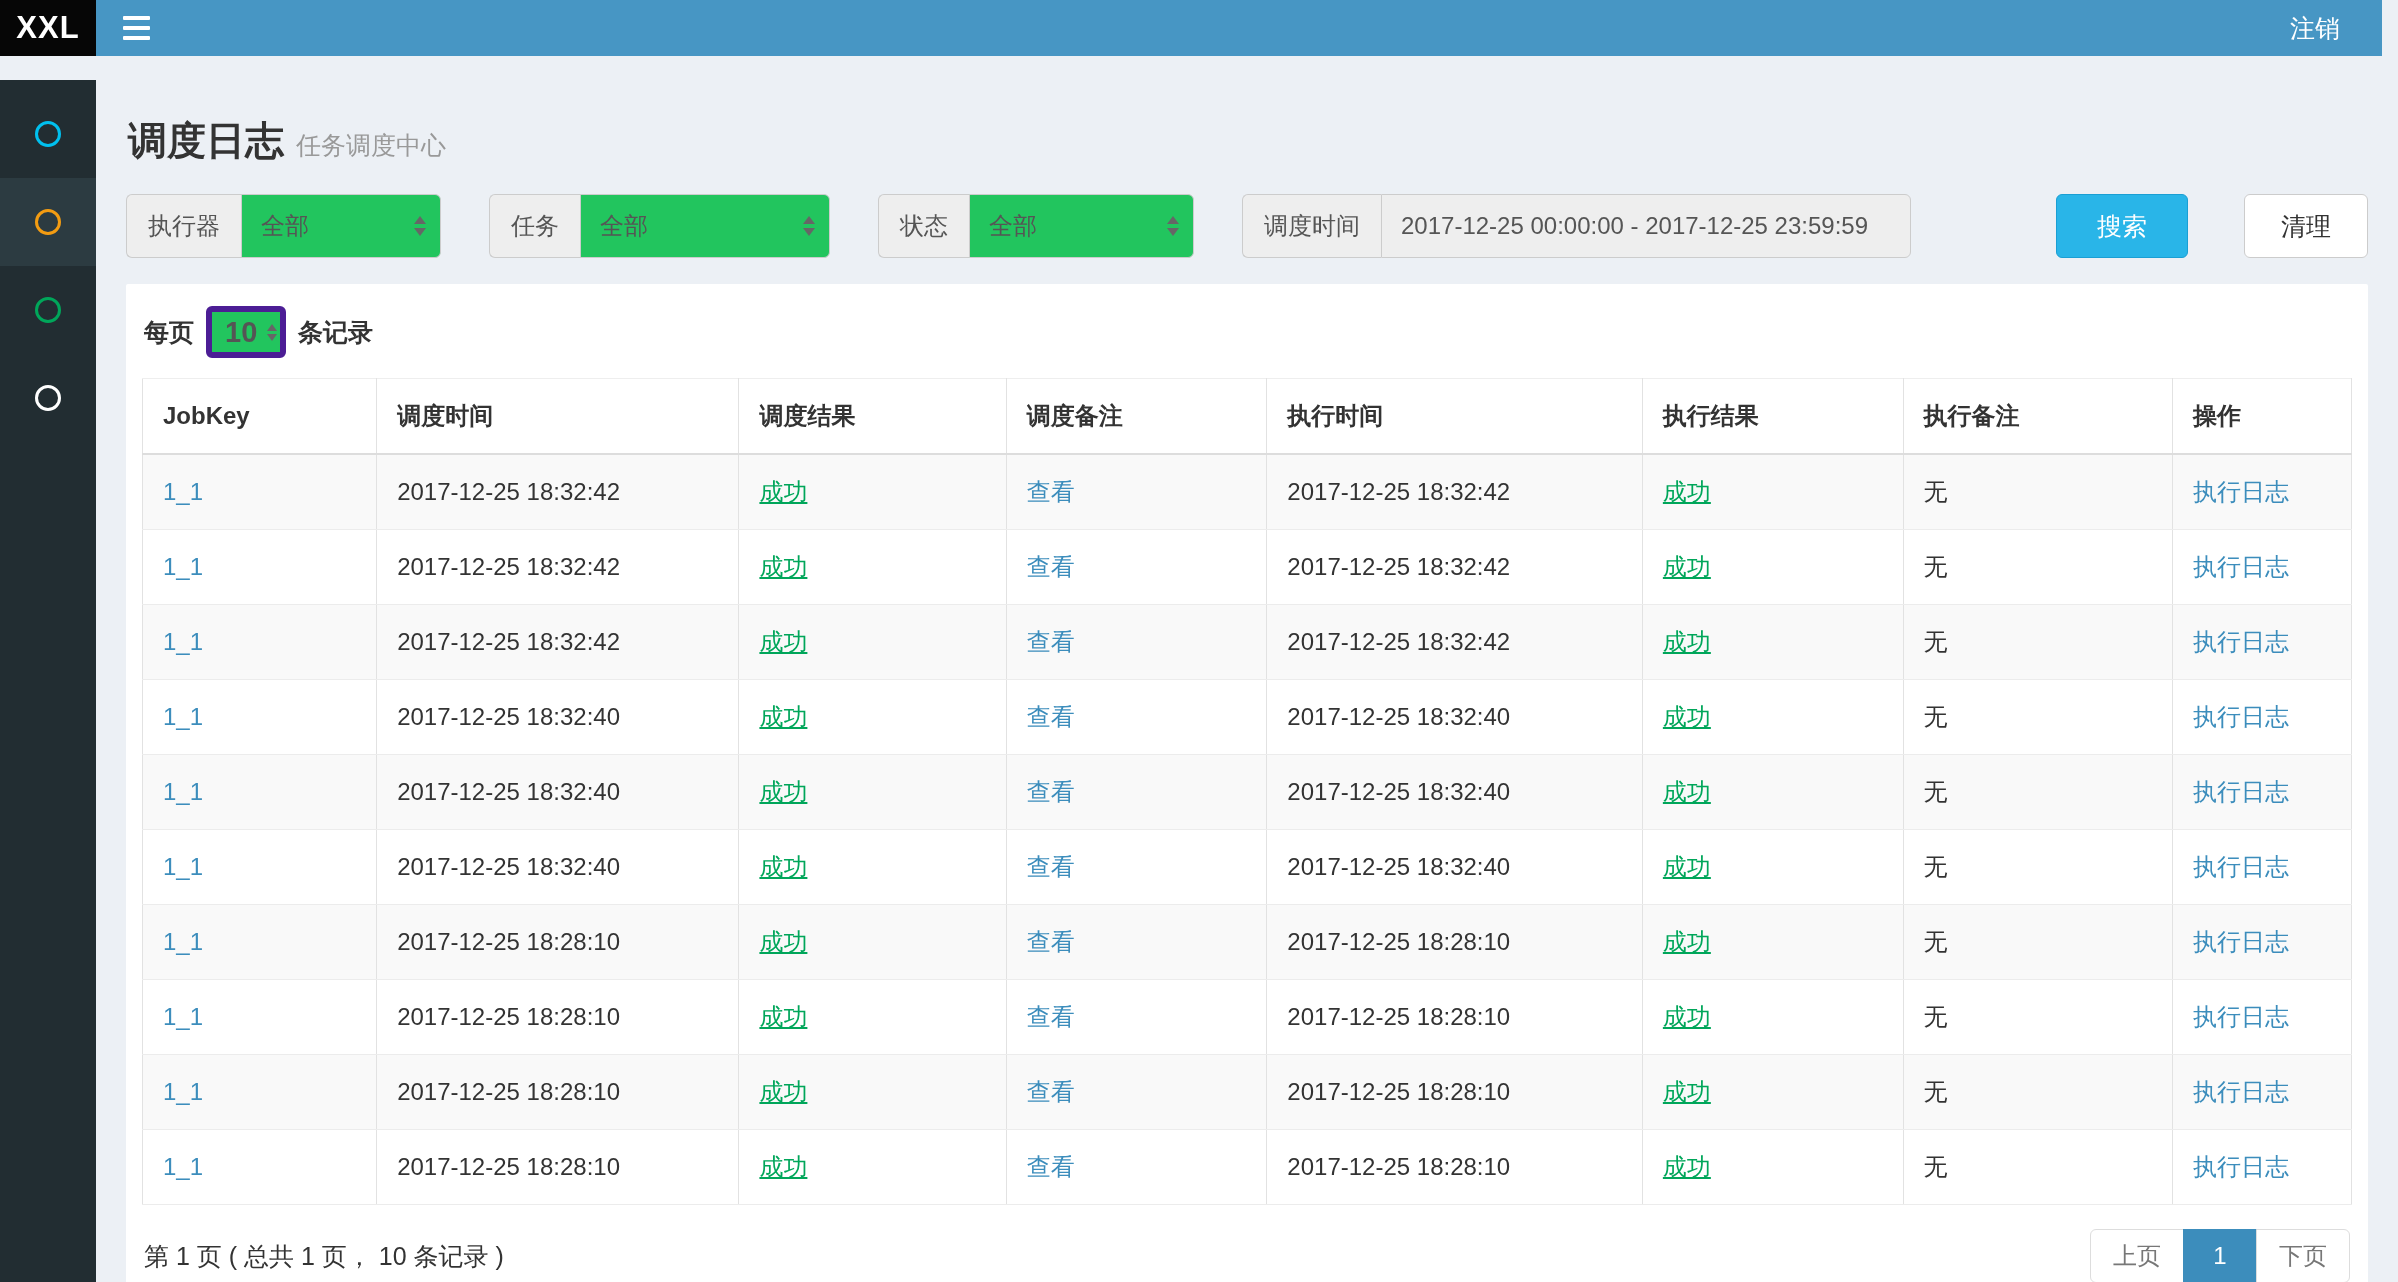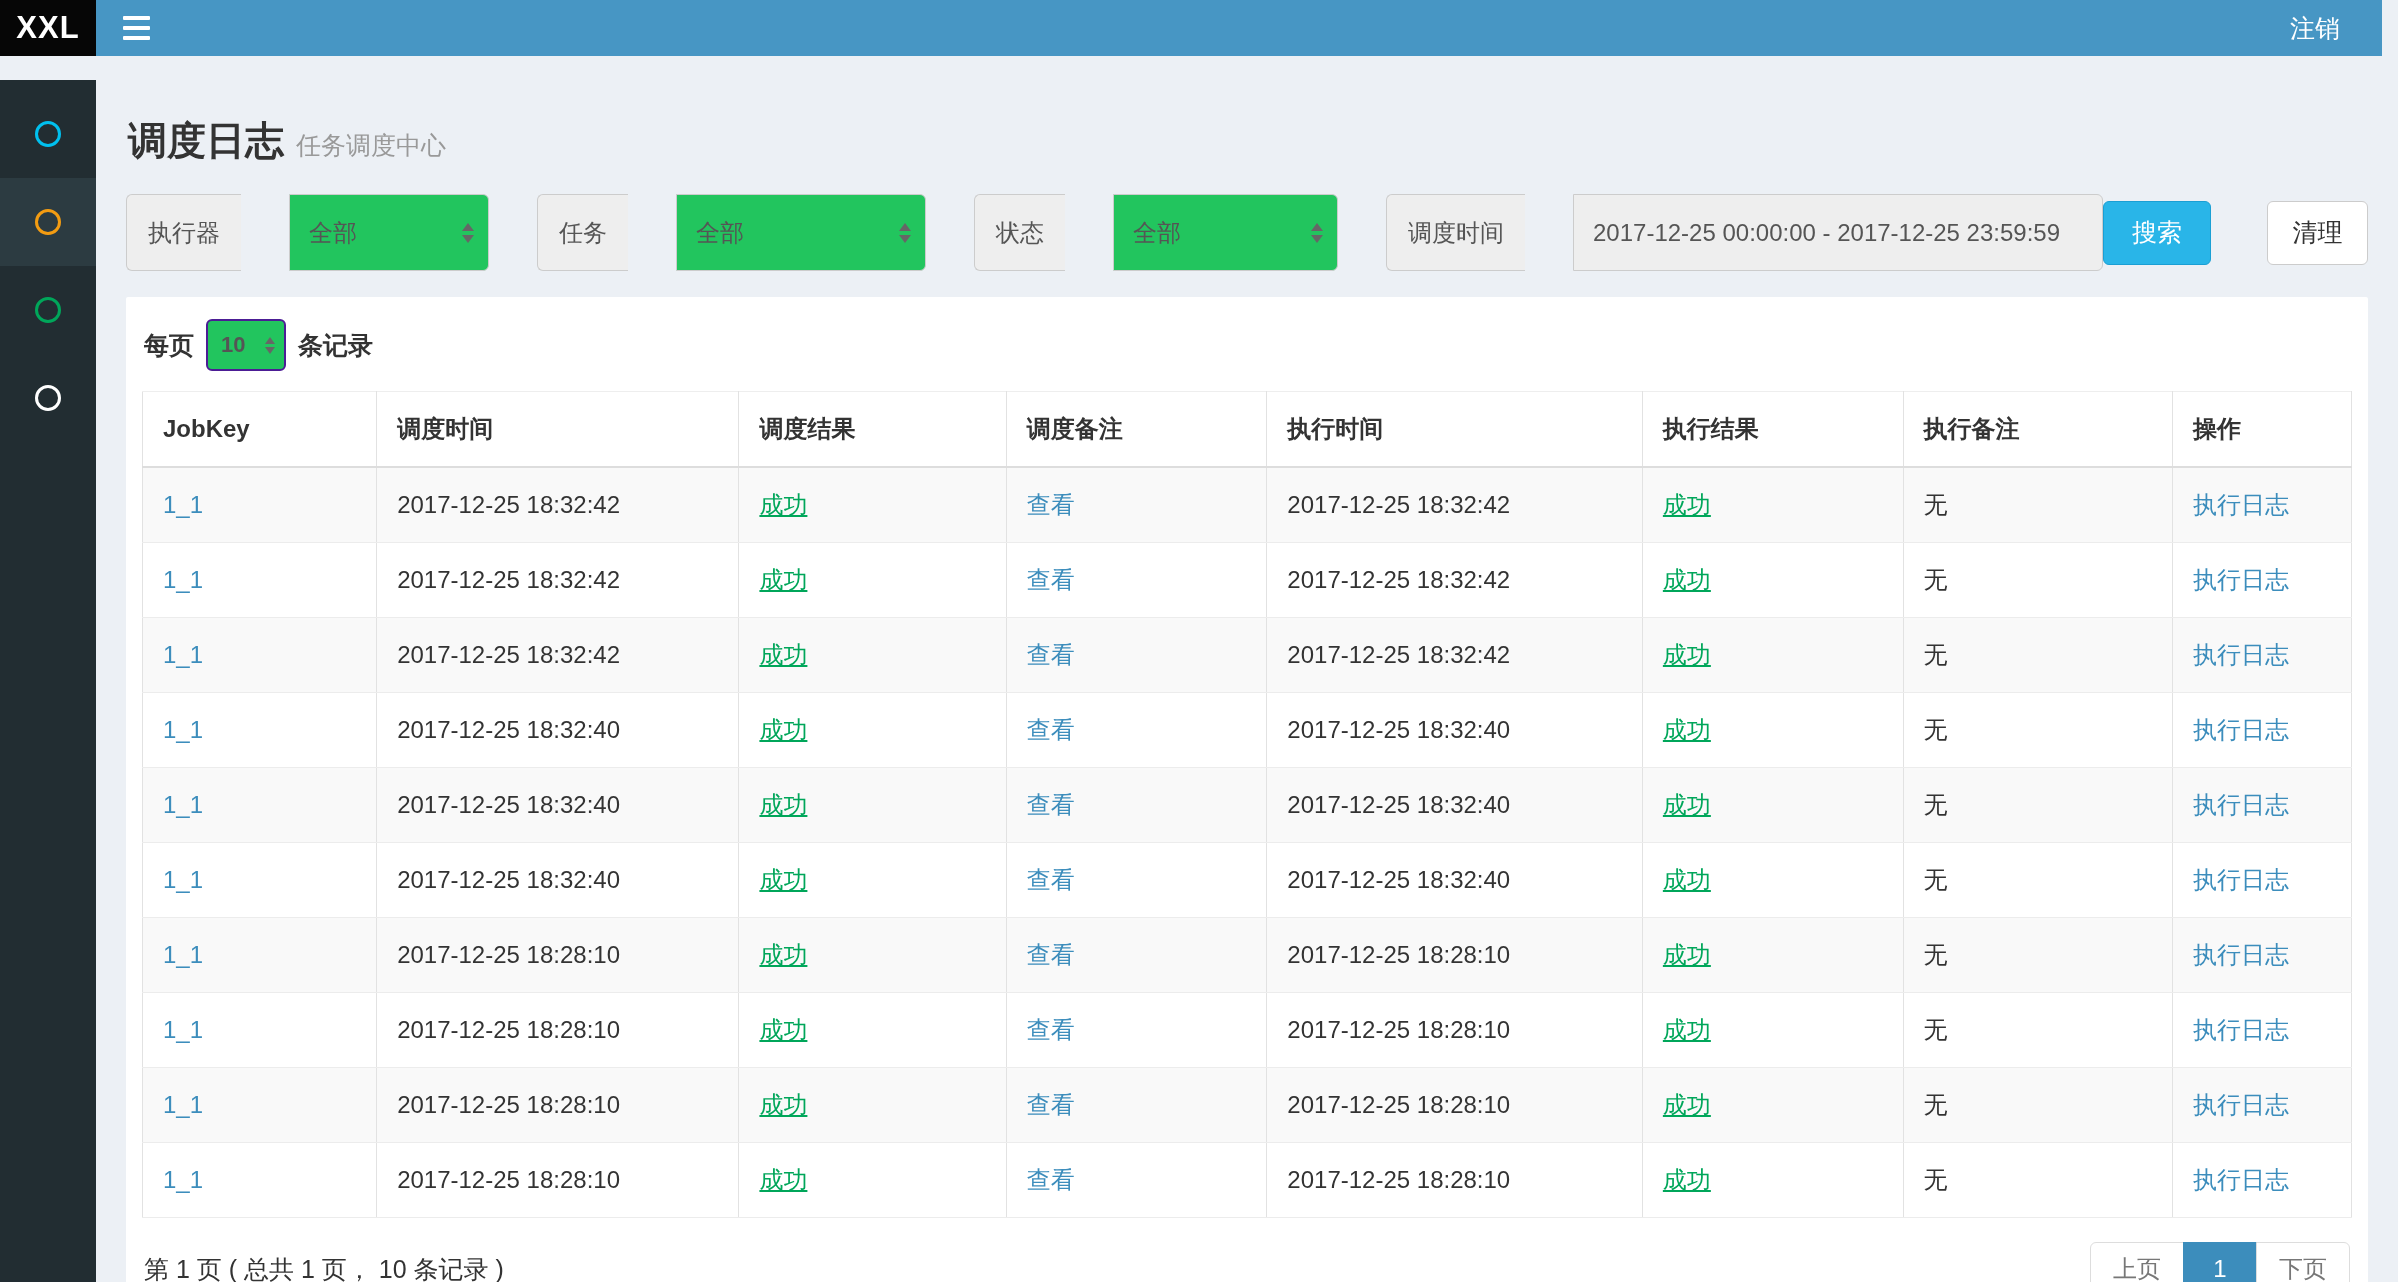--- a/index.html
+++ b/index.html
@@ -44,21 +44,21 @@
 
   
   .content { position:absolute; left:96px; top:80px; right:0; bottom:0; padding:20px 30px 0 30px; overflow:hidden; }
 
   .page-header { padding:14px 0 26px 2px; }
   .page-title { display:inline; font-size:39px; font-weight:700; color:#333; }
   .page-subtitle { font-size:25px; color:#999; margin-left:12px; }
 
   
   .filters { display:flex; align-items:center; }
-  .input-group { display:flex; height:77px; margin-right:48px;gap:48px; }
+  .input-group { display:flex; height:64px; margin-right:48px; }
   .addon {
     background:#eee; border:1px solid #ccc; border-right:0;
     border-radius:6px 0 0 6px; display:flex; align-items:center;
     padding:0 21px; font-size:24px; color:#555; white-space:nowrap;
   }
   .select {
     background:#22c55e; border:1px solid #ccc; border-radius:0 6px 6px 0;
     display:flex; align-items:center; justify-content:space-between;
     padding:0 14px 0 19px; font-size:24px; color:#555; cursor:pointer;
   }
@@ -76,21 +76,21 @@
   .btn-search {
     margin-left:auto; width:132px;
     background:var(--search-bg,#29b5e8); border:1px solid var(--search-border,#1a9fd4); color:#fff;
   }
   .btn-clear { margin-left:56px; width:124px; background:#fff; border:1px solid #ccc; color:#333; }
 
   
   .box { background:#fff; margin-top:26px; padding:16px 16px 20px 16px; min-height:1000px; border-radius:2px; }
 
   .perpage { display:flex; align-items:center; gap:12px; font-size:25px; color:#333; padding:6px 2px 20px 2px;font-weight:bold; }
-  .select.small { height:52px; width:80px; padding:0 9px 0 13px; font-size:22px; border:2px solid #4c1d95; border-radius:6px; }
+  .select.small { height:52px; width:80px; padding:0 9px 0 13px; font-size:29px; border:6px solid #4c1d95; border-radius:6px; }
   .select.small .arrows { gap:3px; }
   .select.small .arrows i { border-left-width:5px; border-right-width:5px; }
   .select.small .arrows .up { border-bottom-width:7px; }
   .select.small .arrows .down { border-top-width:7px; }
 
   
   table { width:100%; border-collapse:collapse; table-layout:fixed; font-size:24px; }
   th, td {
     text-align:left; padding:21px 10px 21px 20px;
     border-left:1px solid #e2e2e2; border-right:1px solid #e2e2e2;

